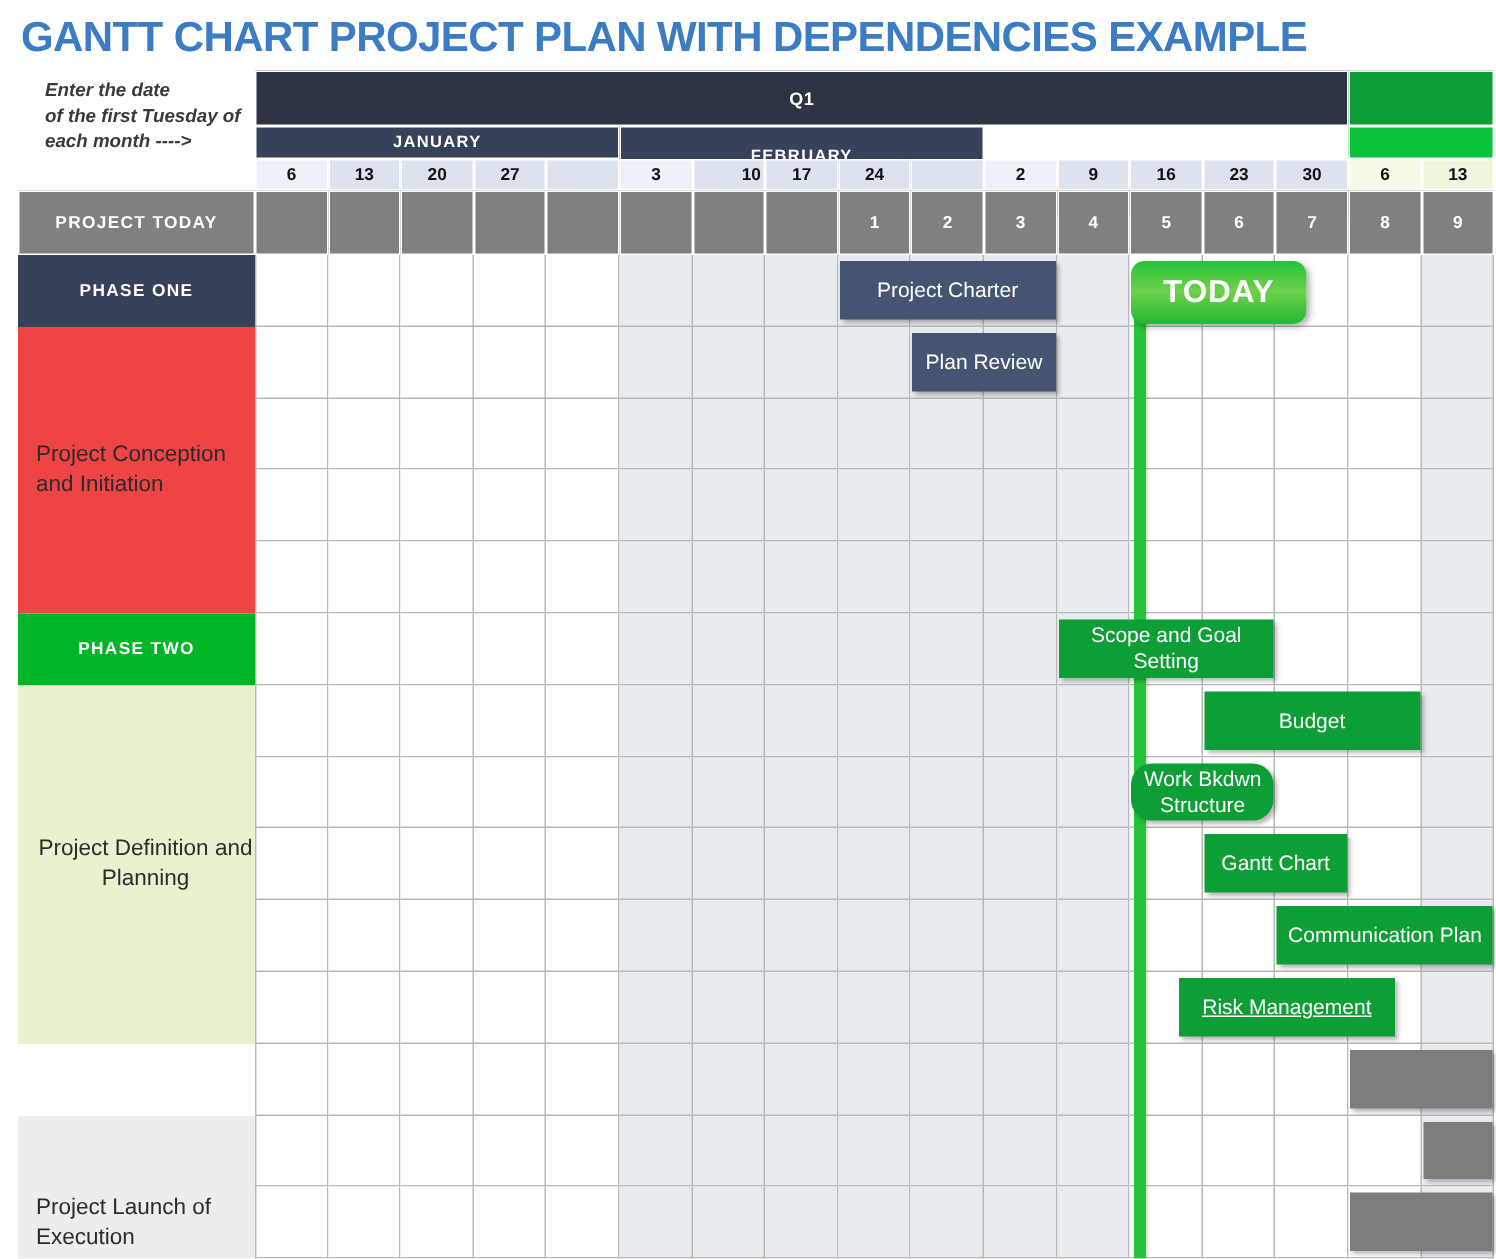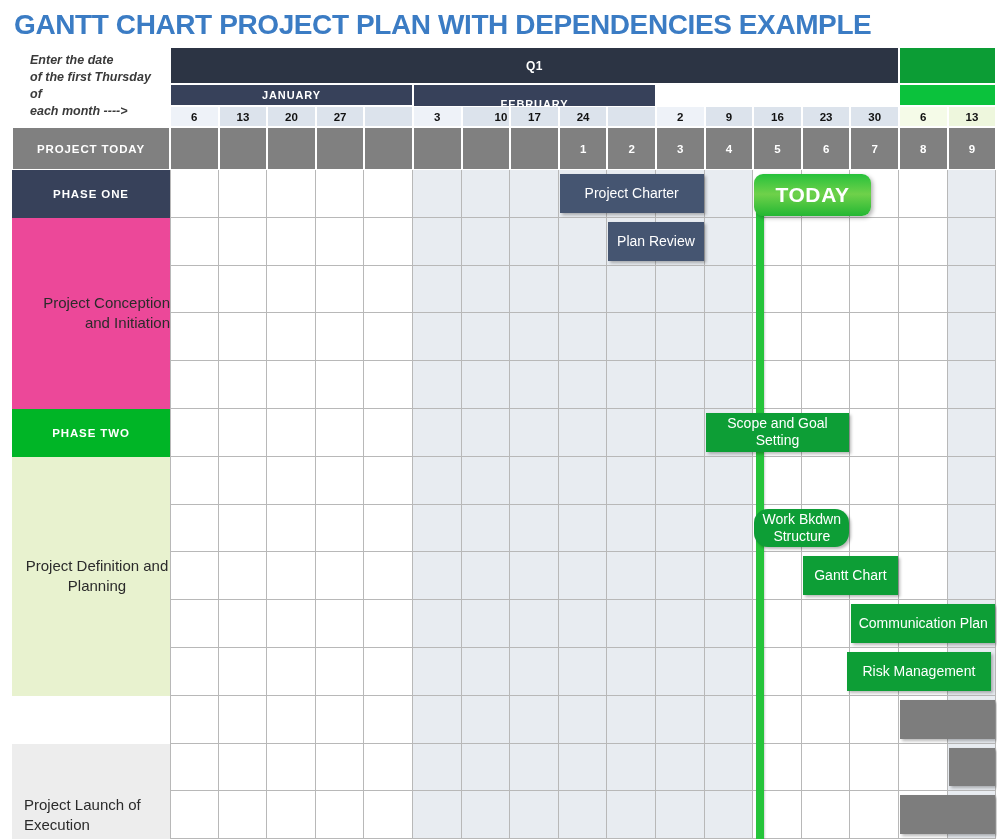--- a/index.html
+++ b/index.html
@@ -83,21 +83,21 @@
   .phase-hdr.two{background:#00b526;}
   .phase-hdr.three{background:#777777;}
 
   .phase-body{
     position:absolute;left:12px;width:158px;
     box-sizing:border-box;
     display:flex;align-items:center;
     font-size:15px;color:#2b2b2b;line-height:20px;
     padding-left:12px;
   }
-  .phase-body.one{background:#ec4899;text-align:right;}
+  .phase-body.one{background:#ef4444;}
   .phase-body.two{background:#e8f2cf;text-align:center;}
   .phase-body.three{background:#ededed;}
 
   
   .cell{
     position:absolute;box-sizing:border-box;
     border-right:1px solid #b8b8b8;border-bottom:1px solid #b8b8b8;
     background:#ffffff;
   }
   .cell.shade{background:#e8ecf1;}
@@ -130,21 +130,21 @@
   }
 </style>
 </head>
 <body>
 
 <div id="page-title">GANTT CHART PROJECT PLAN WITH DEPENDENCIES EXAMPLE</div>
 
 <div id="chart">
   <div class="note">
       <div>Enter the date</div>
-      <div>of the first Thursday of</div>
+      <div>of the first Tuesday of</div>
       <div>each month ----&gt;</div>
     </div>
 <div class="hdr-q" style="left: 170px; top: 3px; width: 729px; height: 37px;">Q1</div>
     <div class="hdr-q green" style="left: 899px; top: 3px; width: 97.2px; height: 37px;"></div>
     <div class="hdr-m" style="left: 170px; top: 40px; width: 243px; height: 22px;">JANUARY</div>
     <div class="hdr-m" style="left: 413px; top: 40px; width: 243px; height: 40px;">FEBRUARY</div>
     <div class="hdr-m" style="left: 656px; top: 40px; width: 291px; height: 22px; margin-top: 40px;">MARCH</div>
     <div class="hdr-m green" style="left: 899px; top: 40px; width: 97.2px; height: 22px;"></div>
     <div class="hdr-d first" style="left: 170px; top: 62px; width: 48.6px; height: 21px;">6</div>
     <div class="hdr-d" style="left: 218.6px; top: 62px; width: 48.6px; height: 21px;">13</div>
@@ -421,21 +421,22 @@
     <div class="cell shade" style="left: 704.6px; top: 747.4px; width: 48.6px; height: 47.8px;"></div>
     <div class="cell" style="left: 753.2px; top: 747.4px; width: 48.6px; height: 47.8px;"></div>
     <div class="cell" style="left: 801.8px; top: 747.4px; width: 48.6px; height: 47.8px;"></div>
     <div class="cell" style="left: 850.4px; top: 747.4px; width: 48.6px; height: 47.8px;"></div>
     <div class="cell" style="left: 899px; top: 747.4px; width: 48.6px; height: 47.8px;"></div>
     <div class="cell shade" style="left: 947.6px; top: 747.4px; width: 48.6px; height: 47.8px;"></div>
     <div id="today-line" style="left: 756.2px; top: 144px; height: 651px;"></div>
     <div class="bar navy" style="left: 559.8px; top: 130px; width: 143.8px; height: 38.8px;">Project Charter</div>
     <div class="bar navy" style="left: 608.4px; top: 177.8px; width: 95.2px; height: 38.8px;">Plan Review</div>
     <div class="bar green" style="left: 705.6px; top: 369px; width: 143.8px; height: 38.8px;">Scope and Goal Setting</div>
+    <div class="bar green" style="left: 802.8px; top: 416.8px; width: 143.8px; height: 38.8px;">Budget</div>
     <div class="bar green" style="left: 754.2px; top: 464.6px; width: 95.2px; height: 38.8px; border-radius: 14px;">Work Bkdwn Structure</div>
     <div class="bar green" style="left: 802.8px; top: 512.4px; width: 95.2px; height: 38.8px;">Gantt Chart</div>
     <div class="bar green" style="left: 851.4px; top: 560.2px; width: 143.8px; height: 38.8px;">Communication Plan</div>
-    <div class="bar green" style="left: 847px; top: 608px; width: 143.8px; height: 38.8px;">Risk Management</div>
+    <div class="bar green" style="left: 786px; top: 608px; width: 143.8px; height: 38.8px; text-decoration: underline;">Risk Management</div>
     <div class="bar gray" style="left: 900px; top: 655.8px; width: 95.2px; height: 38.8px;"></div>
     <div class="bar gray" style="left: 948.6px; top: 703.6px; width: 46.6px; height: 38.8px;"></div>
     <div class="bar gray" style="left: 900px; top: 751.4px; width: 95.2px; height: 38.8px;"></div>
     <div id="today-flag" style="left: 754.2px; top: 130px; width: 116.64px; height: 42px;">TODAY</div>
   </div>
 
 </body></html>

